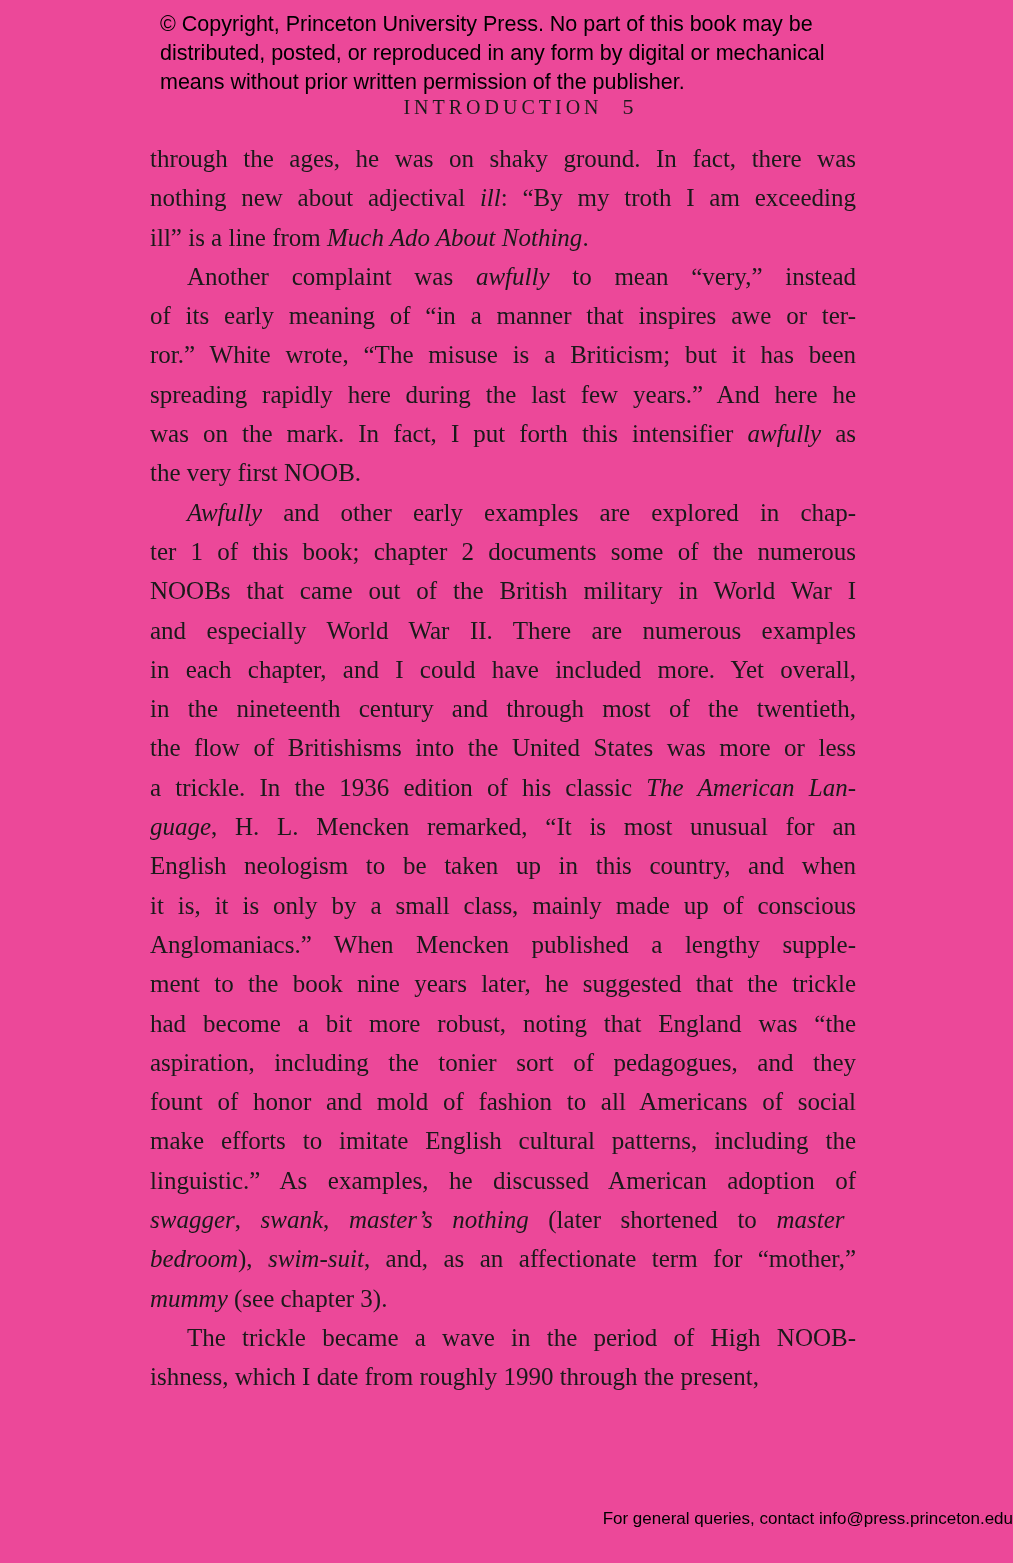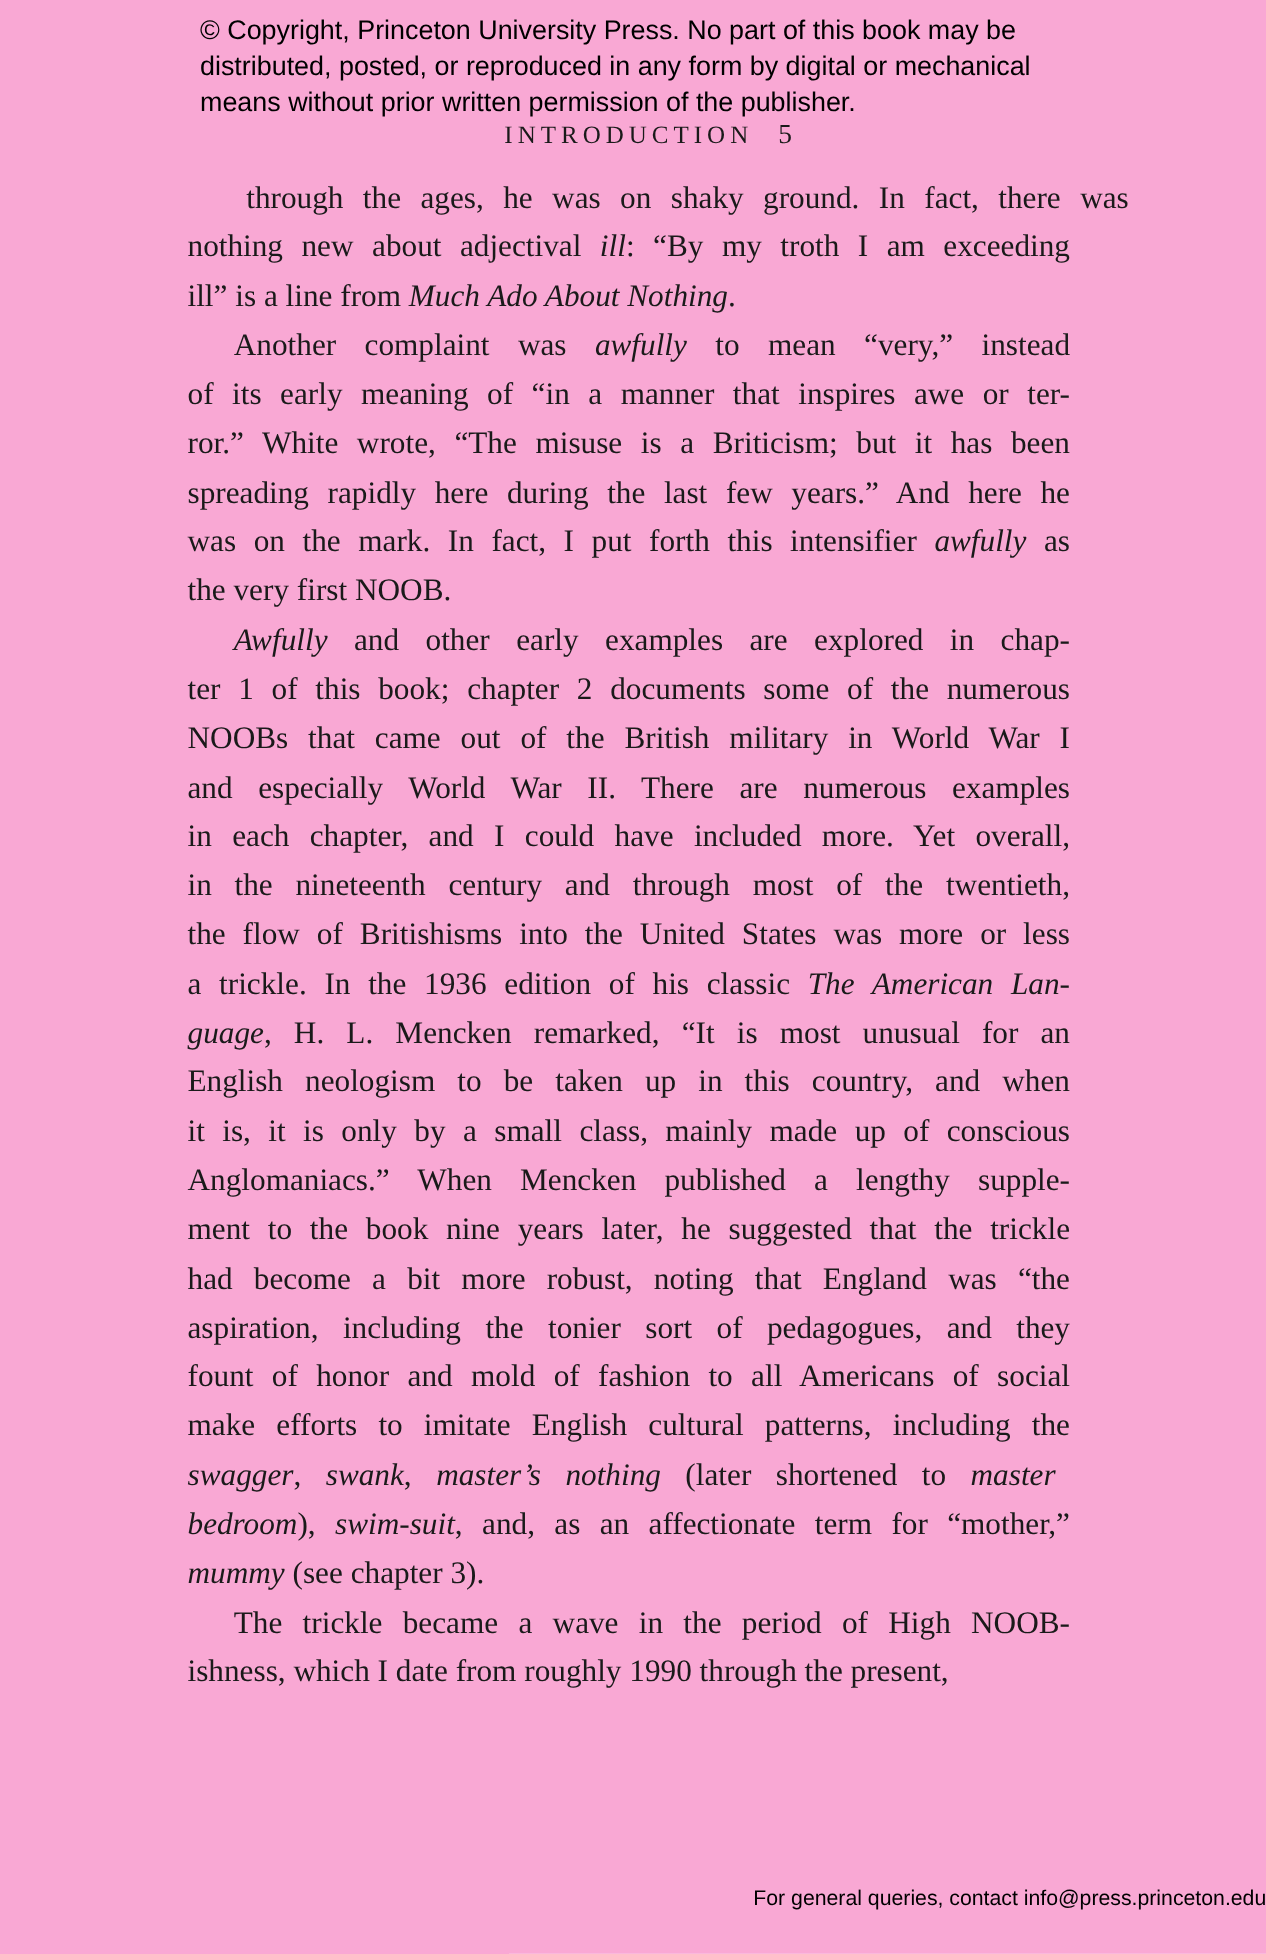--- a/index.html
+++ b/index.html
@@ -4,21 +4,21 @@
 <style>
   html, body { margin: 0; padding: 0; }
   body {
     width: 1013px; height: 1563px;
     background: #ffffff;
     font-family: "Liberation Serif", serif;
   }
   .page {
     position: relative;
     width: 1013px; height: 1563px;
-    background: #f9a8d4;
+    background: #ec4899;
     color: #1a1a1a;
     overflow: hidden;
   }
   .copyright {
     position: absolute;
     left: 160px; top: 10px;
     font-family: "Liberation Sans", sans-serif;
     font-size: 21.5px;
     line-height: 29px;
     color: #000000;
@@ -70,21 +70,21 @@
       <div>© Copyright, Princeton University Press. No part of this book may be</div>
       <div>distributed, posted, or reproduced in any form by digital or mechanical</div>
       <div>means without prior written permission of the publisher.</div>
     </div>
 
   <div class="running-head">
     <span class="rh-title">INTRODUCTION</span><span class="rh-num">5</span>
   </div>
 
   <div class="body-text" id="body-text">
-      <div class="line"><span class="lt" style="word-spacing: 9.273px; margin-left: 47px;"><span>through the ages, he was on shaky ground. In fact, there was</span></span></div>
+      <div class="line"><span class="lt" style="word-spacing: 9.273px;"><span>through the ages, he was on shaky ground. In fact, there was</span></span></div>
       <div class="line"><span class="lt" style="word-spacing: 8.531px;"><span>nothing new about adjectival </span><span class="it">ill</span><span>: “By my troth I am exceeding</span></span></div>
       <div class="line para-end"><span class="lt"><span>ill” is a line from </span><span class="it">Much Ado About Nothing</span><span>.</span></span></div>
       <div class="line indent"><span class="lt" style="word-spacing: 16.46px;"><span>Another complaint was </span><span class="it">awfully</span><span> to mean “very,” instead</span></span></div>
       <div class="line"><span class="lt" style="word-spacing: 8.546px;"><span>of its early meaning of “in a manner that inspires awe or ter-</span></span></div>
       <div class="line"><span class="lt" style="word-spacing: 8.616px;"><span>ror.” White wrote, “The misuse is a Briticism; but it has been</span></span></div>
       <div class="line"><span class="lt" style="word-spacing: 8.608px;"><span>spreading rapidly here during the last few years.” And here he</span></span></div>
       <div class="line"><span class="lt" style="word-spacing: 7.803px;"><span>was on the mark. In fact, I put forth this intensifier </span><span class="it">awfully</span><span> as</span></span></div>
       <div class="line para-end"><span class="lt"><span>the very first NOOB.</span></span></div>
       <div class="line indent"><span class="lt" style="word-spacing: 14.902px;"><span class="it">Awfully</span><span> and other early examples are explored in chap-</span></span></div>
       <div class="line"><span class="lt" style="word-spacing: 7.943px;"><span>ter 1 of this book; chapter 2 documents some of the numerous</span></span></div>
@@ -96,20 +96,21 @@
       <div class="line"><span class="lt" style="word-spacing: 7.92px;"><span>a trickle. In the 1936 edition of his classic </span><span class="it">The American Lan-</span></span></div>
       <div class="line"><span class="lt" style="word-spacing: 11.447px;"><span class="it">guage</span><span>, H. L. Mencken remarked, “It is most unusual for an</span></span></div>
       <div class="line"><span class="lt" style="word-spacing: 11.395px;"><span>English neologism to be taken up in this country, and when</span></span></div>
       <div class="line"><span class="lt" style="word-spacing: 7.678px; margin-top: 12px;"><span>it is, it is only by a small class, mainly made up of conscious</span></span></div>
       <div class="line"><span class="lt" style="word-spacing: 16.263px;"><span>Anglomaniacs.” When Mencken published a lengthy supple-</span></span></div>
       <div class="line"><span class="lt" style="word-spacing: 7.977px;"><span>ment to the book nine years later, he suggested that the trickle</span></span></div>
       <div class="line"><span class="lt" style="word-spacing: 10.684px;"><span>had become a bit more robust, noting that England was “the</span></span></div>
       <div class="line"><span class="lt" style="word-spacing: 13.268px;"><span>aspiration, including the tonier sort of pedagogues, and they</span></span></div>
       <div class="line"><span class="lt" style="word-spacing: 8.449px;"><span>fount of honor and mold of fashion to all Americans of social</span></span></div>
       <div class="line"><span class="lt" style="word-spacing: 10.635px;"><span>make efforts to imitate English cultural patterns, including the</span></span></div>
+      <div class="line"><span class="lt" style="word-spacing: 14.266px;"><span>linguistic.” As examples, he discussed American adoption of</span></span></div>
       <div class="line"><span class="lt" style="word-spacing: 13.33px;"><span class="it">swagger</span><span>, </span><span class="it">swank</span><span>, </span><span class="it">master’s nothing</span><span> (later shortened to </span><span class="it">master</span></span></div>
       <div class="line"><span class="lt" style="word-spacing: 9.23px;"><span class="it">bedroom</span><span>), </span><span class="it">swim-suit</span><span>, and, as an affectionate term for “mother,”</span></span></div>
       <div class="line para-end"><span class="lt"><span class="it">mummy</span><span> (see chapter 3).</span></span></div>
       <div class="line indent"><span class="lt" style="word-spacing: 9.975px;"><span>The trickle became a wave in the period of High NOOB-</span></span></div>
       <div class="line para-end"><span class="lt"><span>ishness, which I date from roughly 1990 through the present,</span></span></div>
     </div>
 
   <div class="footer">For general queries, contact info@press.princeton.edu</div>
 
 </div>

